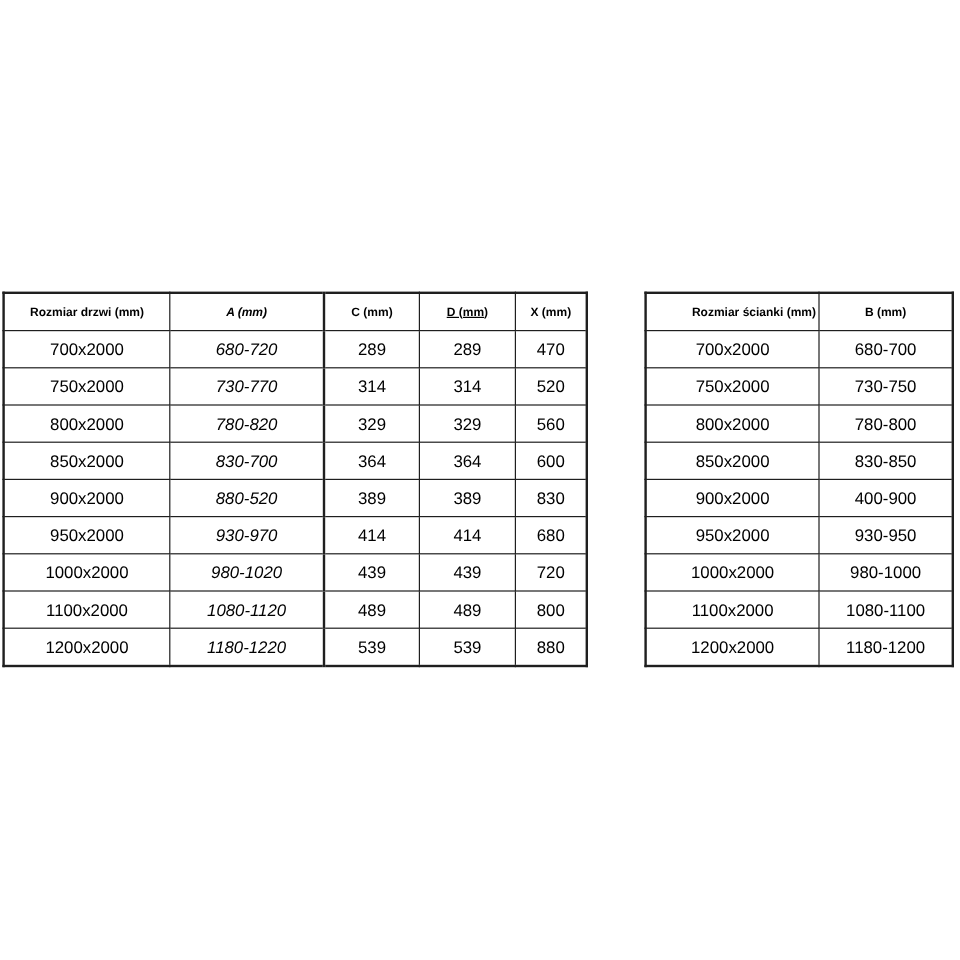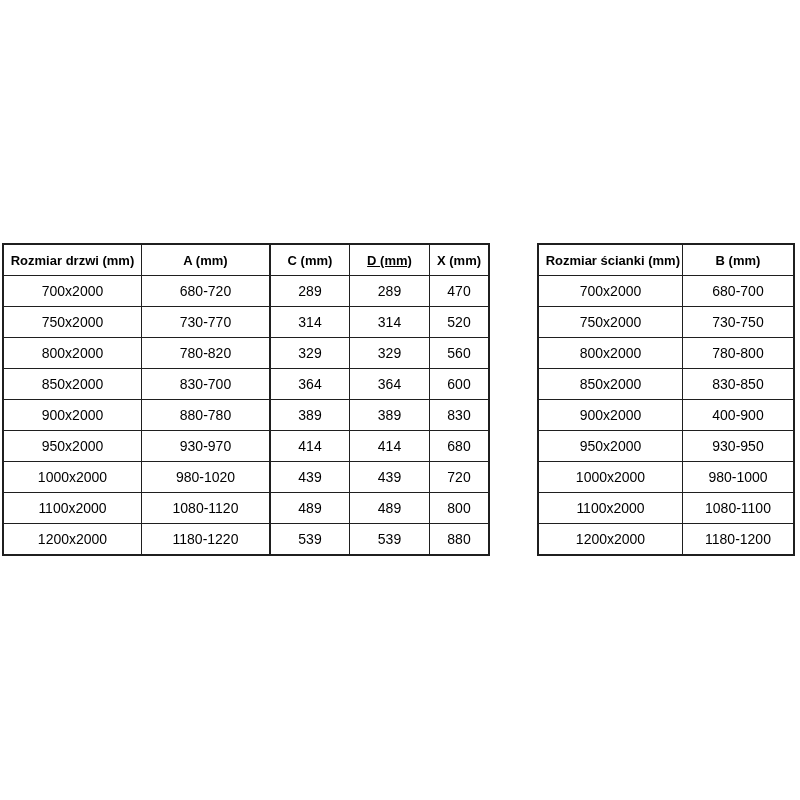--- a/index.html
+++ b/index.html
@@ -23,38 +23,38 @@
     border: 1px solid #1f1f1f;
     text-align: center;
     vertical-align: middle;
     padding: 0 2px;
     height: 30px;
     overflow: hidden;
     white-space: nowrap;
   }
   .spec-table th {
     font-weight: bold;
-    font-size: 13px;
+    font-size: 10px;
     margin-left: 48px;
   }
   .spec-table td {
     font-weight: normal;
     font-size: 14px;
   }
   #door-table { left: 2px;  width: 488px; }
   #wall-table { left: 537px; width: 258px; }
 
   
   #door-table th:nth-child(1) { width: 133px; }
   #door-table th:nth-child(2) { width: 123px; }
   #door-table th:nth-child(3) { width: 74px; }
   #door-table th:nth-child(4) { width: 75px; text-decoration: underline; }
   #door-table th:nth-child(5) { width: auto; }
   
-  #door-table th:nth-child(2), #door-table td:nth-child(2) { border-right-width: 2px; }
+  #door-table th:nth-child(2), #door-table td:nth-child(2) { border-right-width: 2px; font-style: italic; }
 
   #wall-table th:nth-child(1) { width: 139px; text-align: right; }
   #wall-table th:nth-child(2) { width: auto; border-radius: 15px; }
 </style>
 </head>
 <body>
 
 <table id="door-table" class="spec-table">
     <thead>
       <tr>
@@ -89,21 +89,21 @@
       </tr>
       <tr>
         <td>850x2000</td>
         <td>830-700</td>
         <td>364</td>
         <td>364</td>
         <td>600</td>
       </tr>
       <tr>
         <td>900x2000</td>
-        <td>880-780</td>
+        <td>880-520</td>
         <td>389</td>
         <td>389</td>
         <td>830</td>
       </tr>
       <tr>
         <td>950x2000</td>
         <td>930-970</td>
         <td>414</td>
         <td>414</td>
         <td>680</td>

